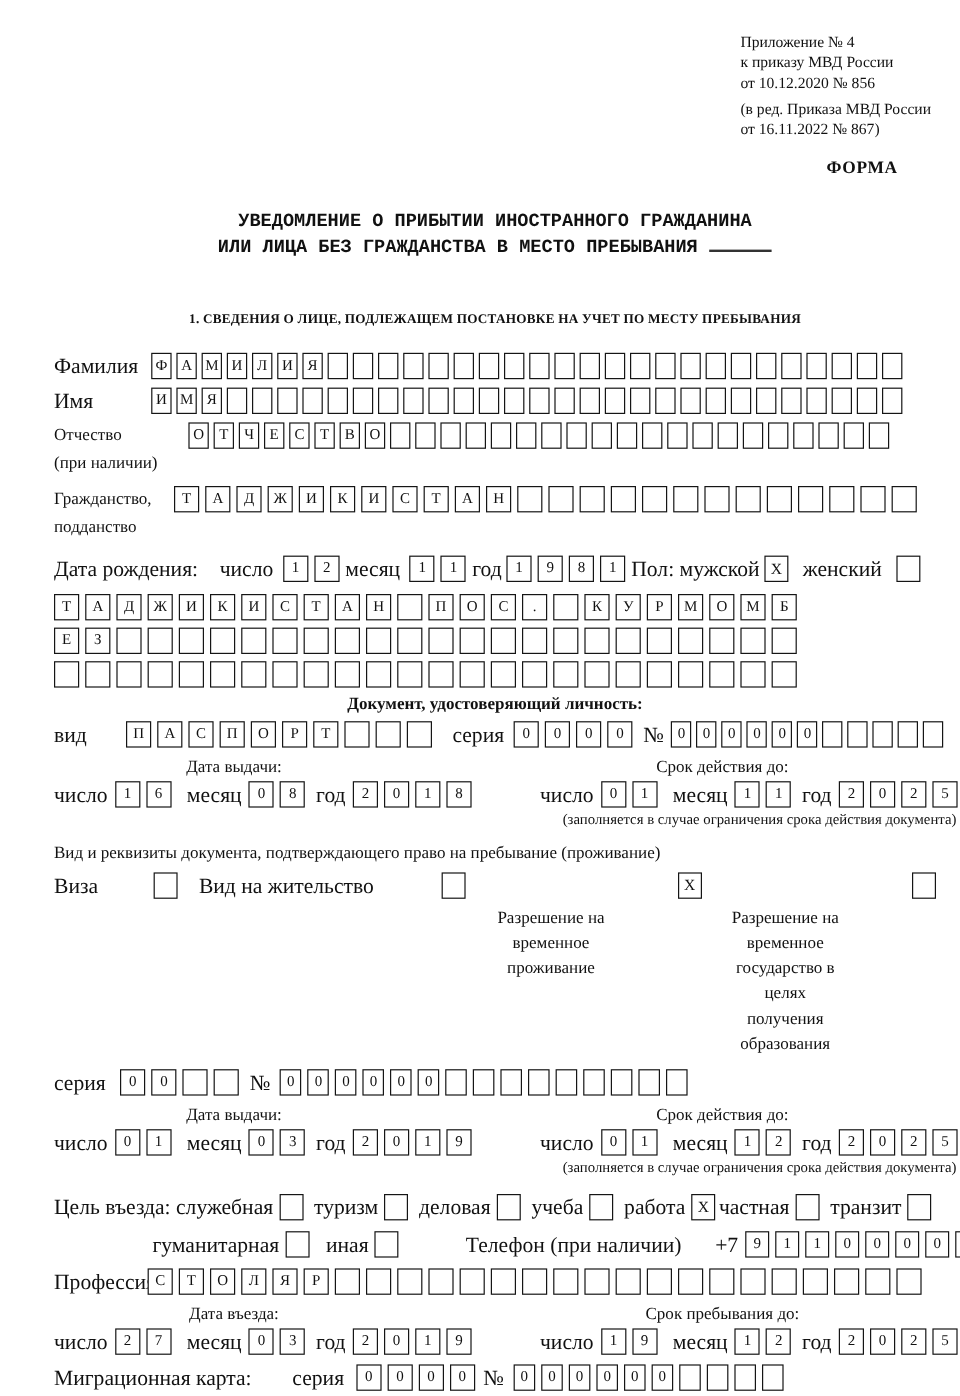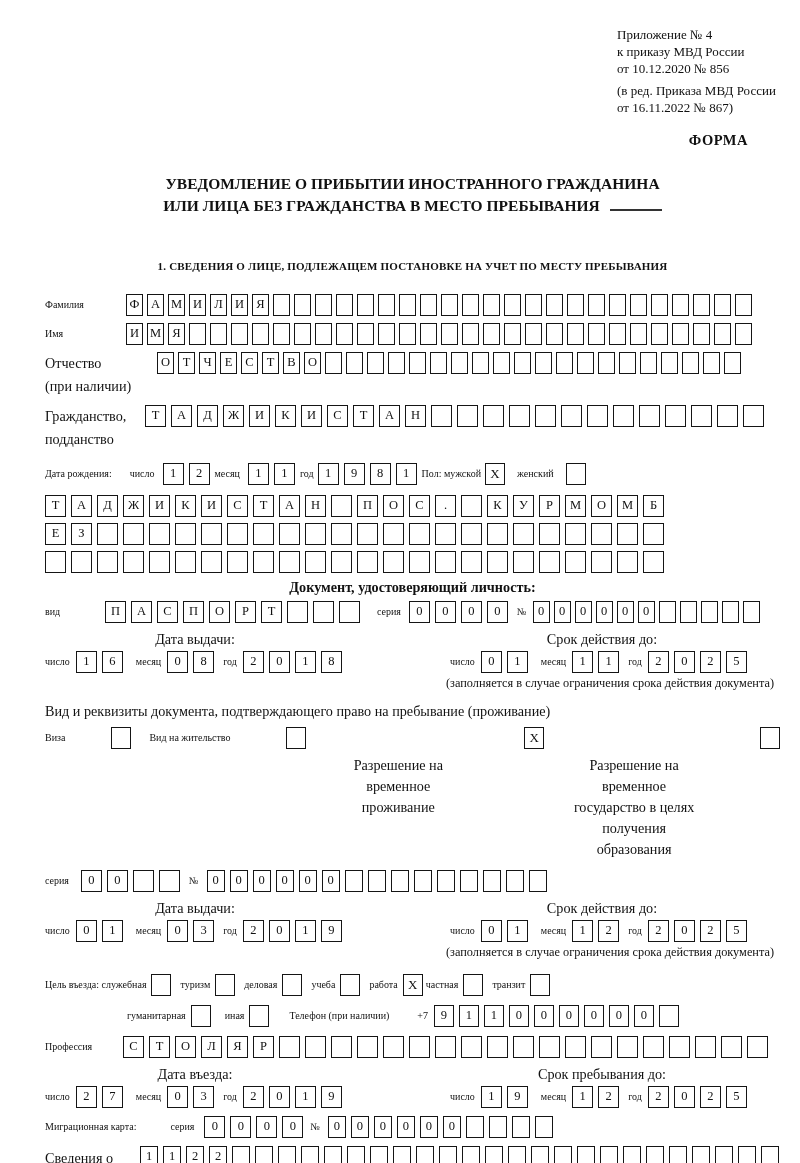--- a/index.html
+++ b/index.html
@@ -9,28 +9,28 @@
     font-family:"Liberation Serif","DejaVu Serif",serif;
     color:#111;
   }
   .page { padding:26px 20px 0 45px; }
 
   
   .hdr-right { margin-left:572px; font-size:13px; line-height:17px; }
   .hdr-right .gap { height:5px; }
   .forma { text-align:right; padding-right:32px; font-weight:bold; font-size:14.5px; margin-top:16px; letter-spacing:.5px; }
 
-  .title { text-align:center; font-weight:bold; font-size:15.5px; line-height:22px; margin-top:24px; }
+  .title { text-align:center; font-weight:bold; font-size:15.5px; line-height:22px; margin-top:24px;font-family:Liberation Mono, monospace; }
   .uline { display:inline-block; width:52px; border-bottom:2px solid #333; margin-left:10px; vertical-align:baseline; }
 
   .sect { text-align:center; font-weight:bold; font-size:11px; margin-top:43px; letter-spacing:.2px; }
 
   
   .frow { display:flex; align-items:flex-start; margin-top:7px; }
-  .lbl { font-size:10px; line-height:22px; white-space:nowrap; flex:none; }
+  .lbl { font-size:18px; line-height:22px; white-space:nowrap; flex:none; }
   .lblcol { flex:none; white-space:nowrap; font-size:14.2px; line-height:23px; }
   .w81 { width:81px; } .w112 { width:112px; } .w100 { width:100px; } .w110 { width:110px; }
   .w60 { width:60px; } .w78 { width:78px; } .w95 { width:95px; }
 
   .cells { display:flex; flex-wrap:nowrap; }
   .cell { height:22px; border:1.7px solid #151515; text-align:center; font-size:12.5px; line-height:18px; flex:none; background:#fff; }
   .std  .cell { width:17px; margin-right:4px; }
   .wide .cell { width:21px; margin-right:5px; }
   .mid  .cell { width:18px; margin-right:5px; }
   .p25  .cell { width:20px; margin-right:5px; }
@@ -555,21 +555,21 @@
     <span class="cbx"></span>
     <span class="lbl">транзит</span>
     <span class="cbx"></span>
   </div>
 
   <div class="goal-row" style="margin-top:9px; padding-left:82px;">
     <span class="lbl">гуманитарная</span>
     <span class="cbx" style="margin-right:14px;"></span>
     <span class="lbl">иная</span>
     <span class="cbx" style="margin-right:20px;"></span>
-    <span class="lbl" style="margin-right:28px;">Телефон (при наличии)</span>
+    <span class="lbl" style="margin-right:28px;margin-left:36px;">Телефон (при наличии)</span>
     <span class="lbl" style="margin-right:6px;">+7</span>
     <span class="cells p25">
         <span class="cell">9</span>
         <span class="cell">1</span>
         <span class="cell">1</span>
         <span class="cell">0</span>
         <span class="cell">0</span>
         <span class="cell">0</span>
         <span class="cell">0</span>
         <span class="cell">0</span>

